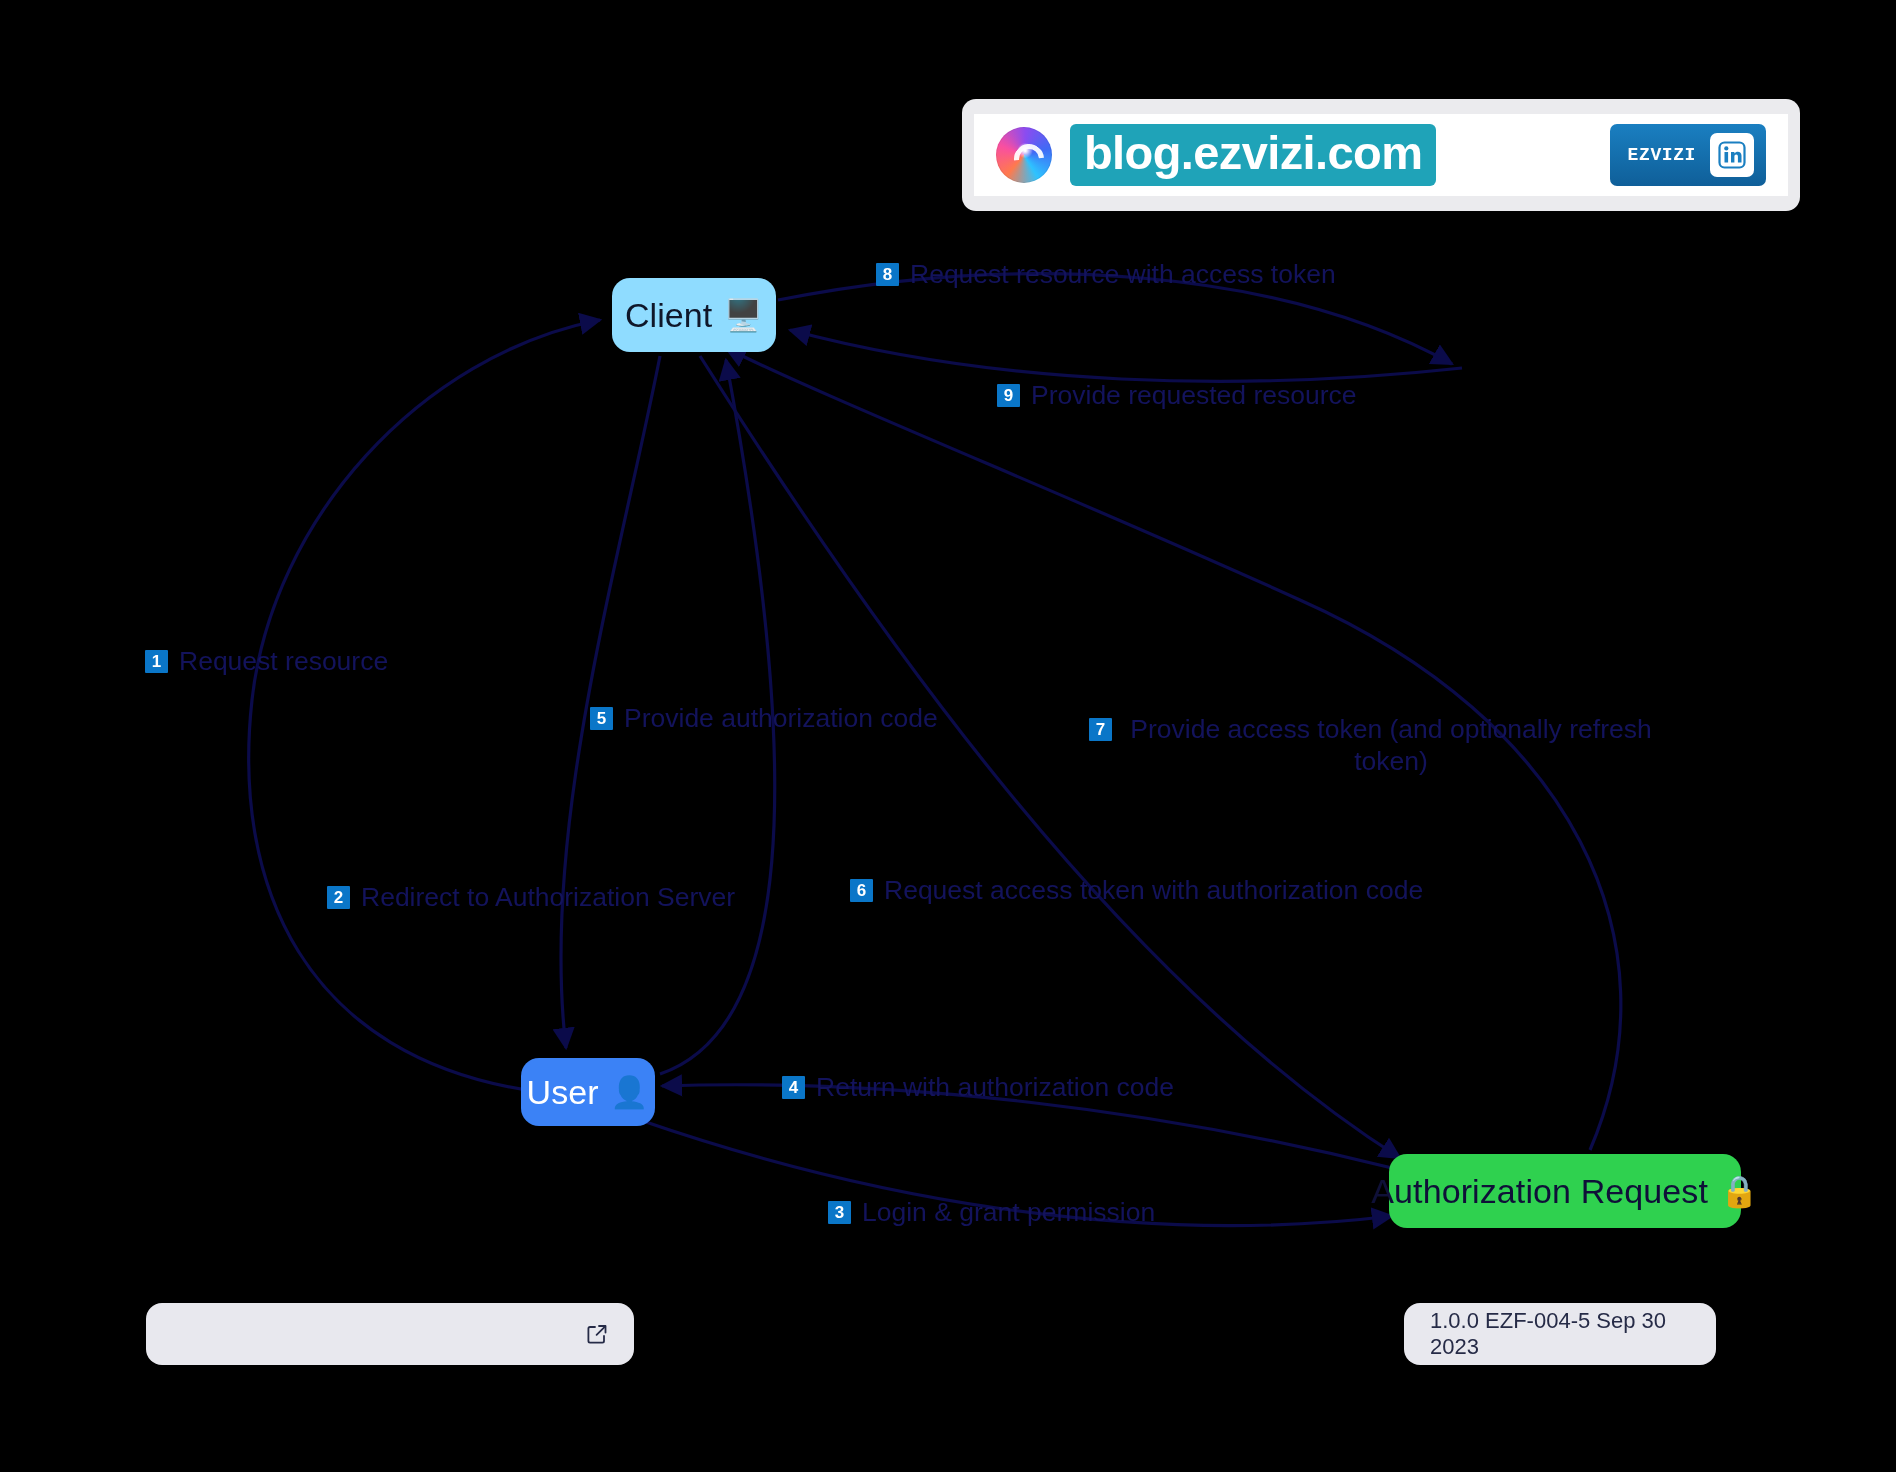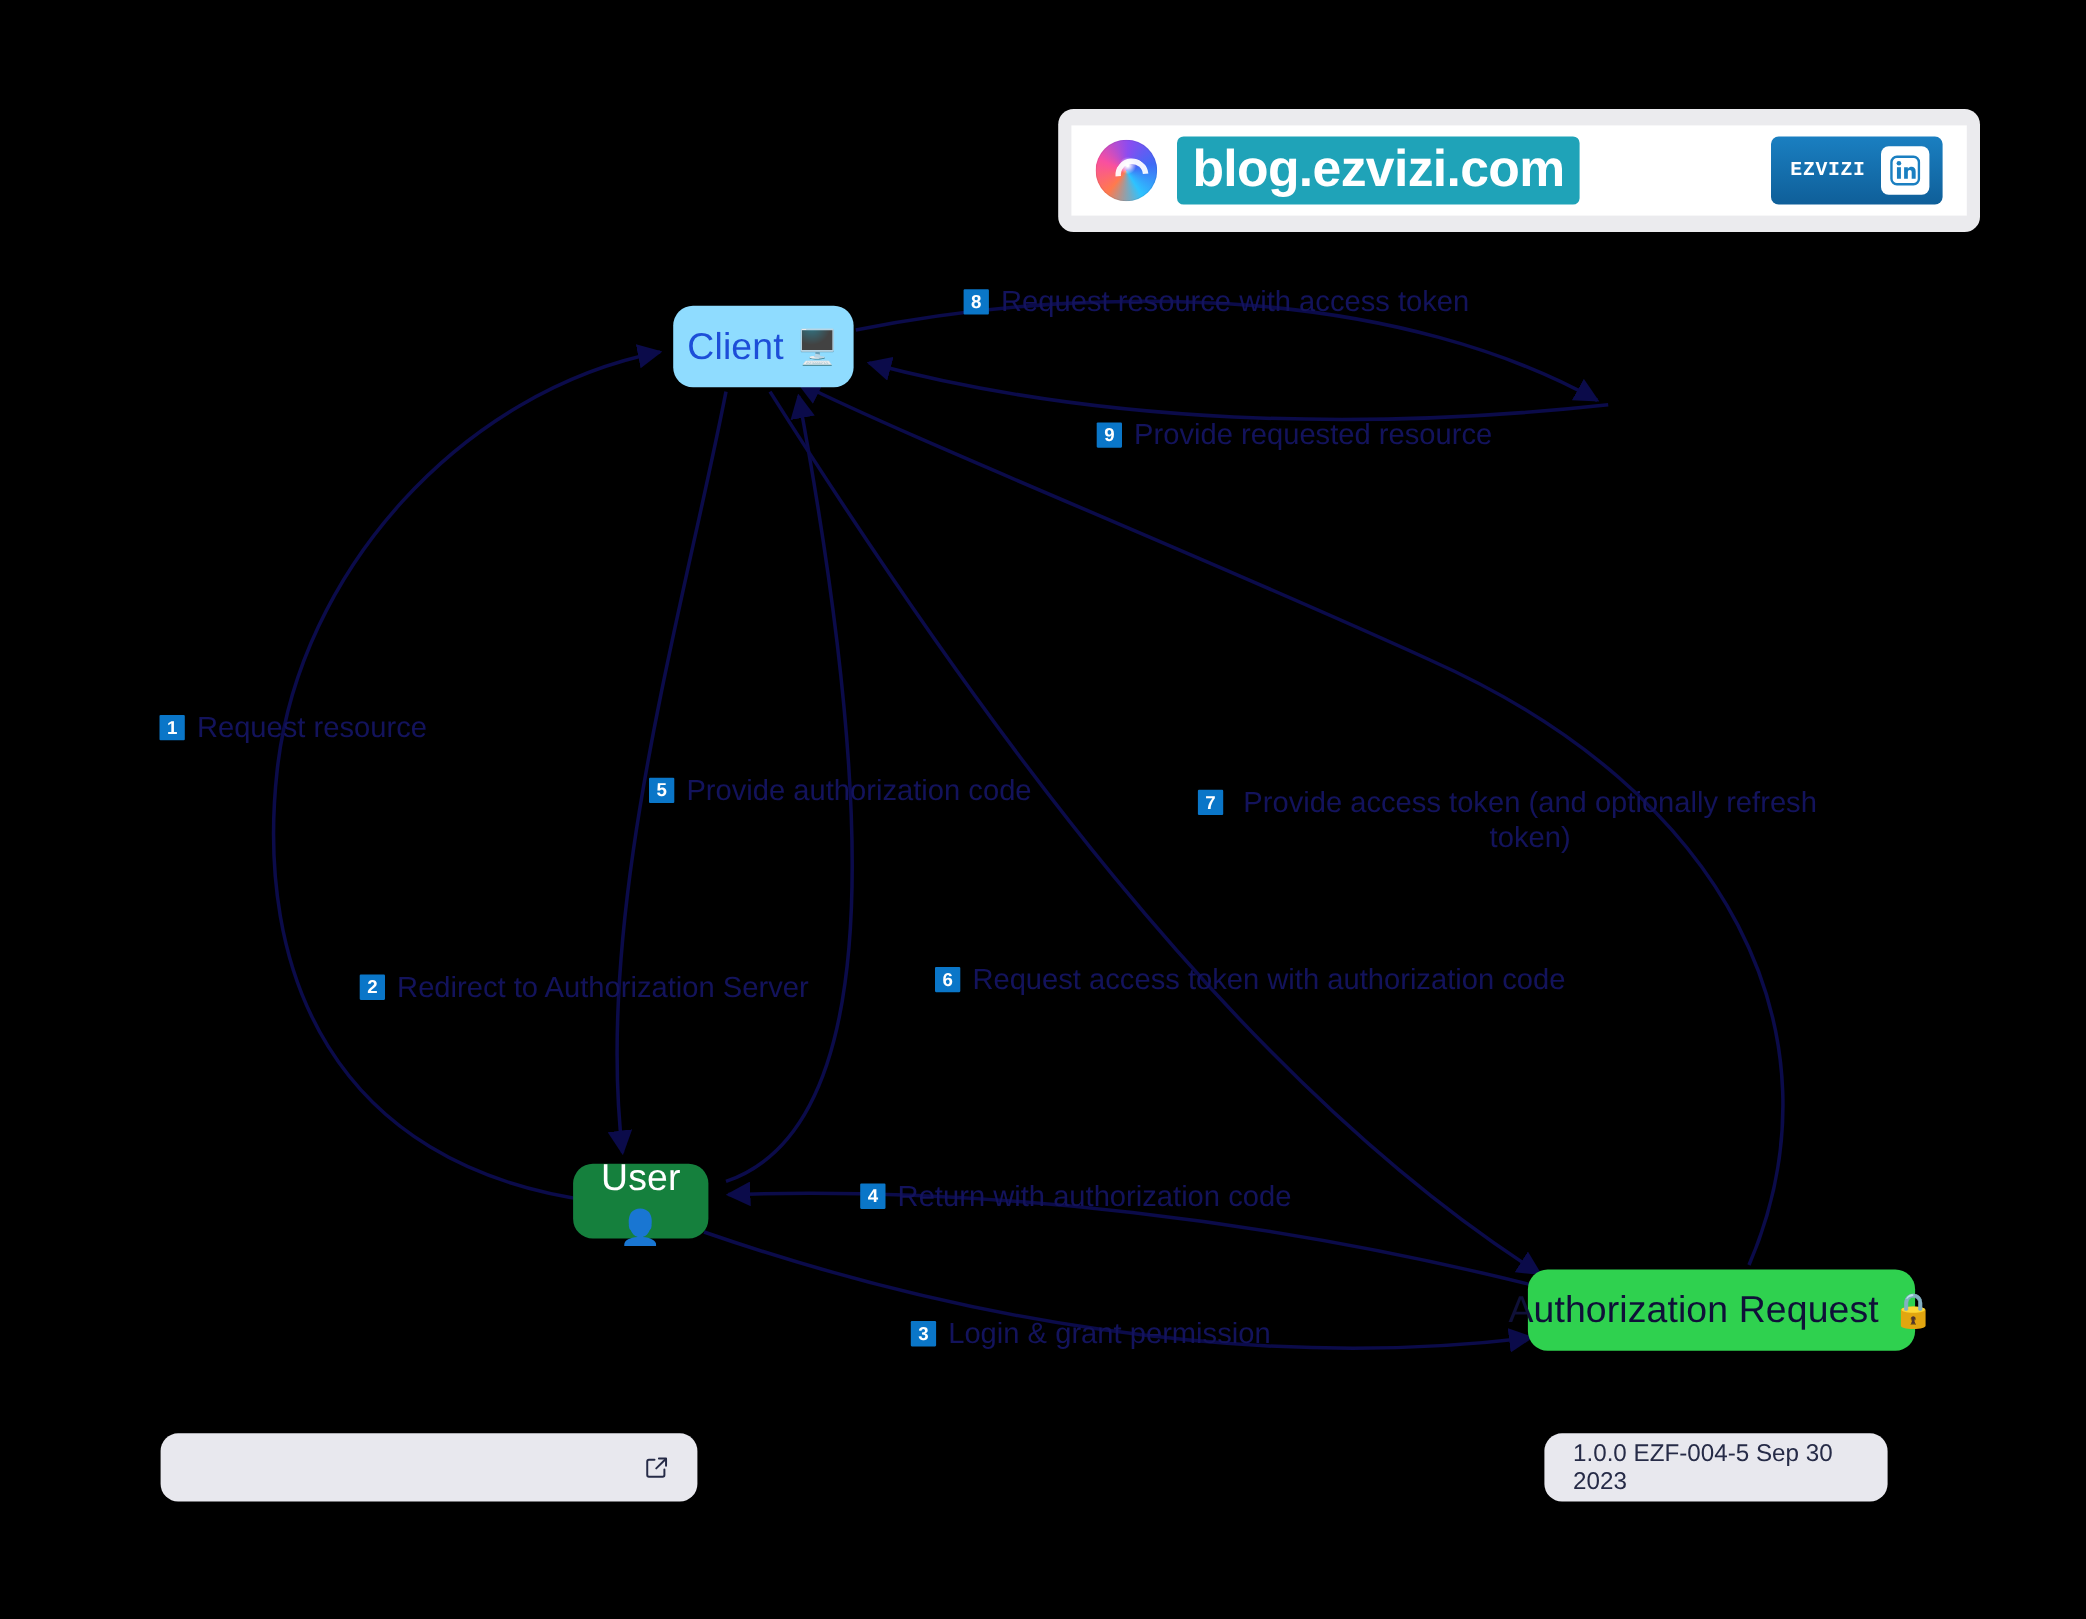--- a/index.html
+++ b/index.html
@@ -51,34 +51,33 @@
     letter-spacing: 0.1px;
     box-sizing: border-box;
   }
   .node .node-label { line-height: 1; }
   .node .node-emoji { font-size: 31px; line-height: 1; }
 
   #node-client {
     left: 612px; top: 278px;
     width: 164px; height: 74px;
     background: #8fdcff;
-    color: #1d4ed8;
+    color: #0f172a;
   }
   #node-resource-server {
     left: 1468px; top: 338px;
     width: 272px; height: 68px;
     background: #ffd93b;
     color: #13133f;
   }
   #node-user {
     left: 521px; top: 1058px;
-    width: 123px; height: 68px;
-    background: #15803d;
+    width: 134px; height: 68px;
+    background: #3b82f6;
     color: #ffffff;
-    flex-direction: column;
   }
   #node-authorization-server {
     left: 1389px; top: 1154px;
     width: 352px; height: 74px;
     background: #2fd14f;
     color: #0f1038;
   }
 
   
   .edge-label {

